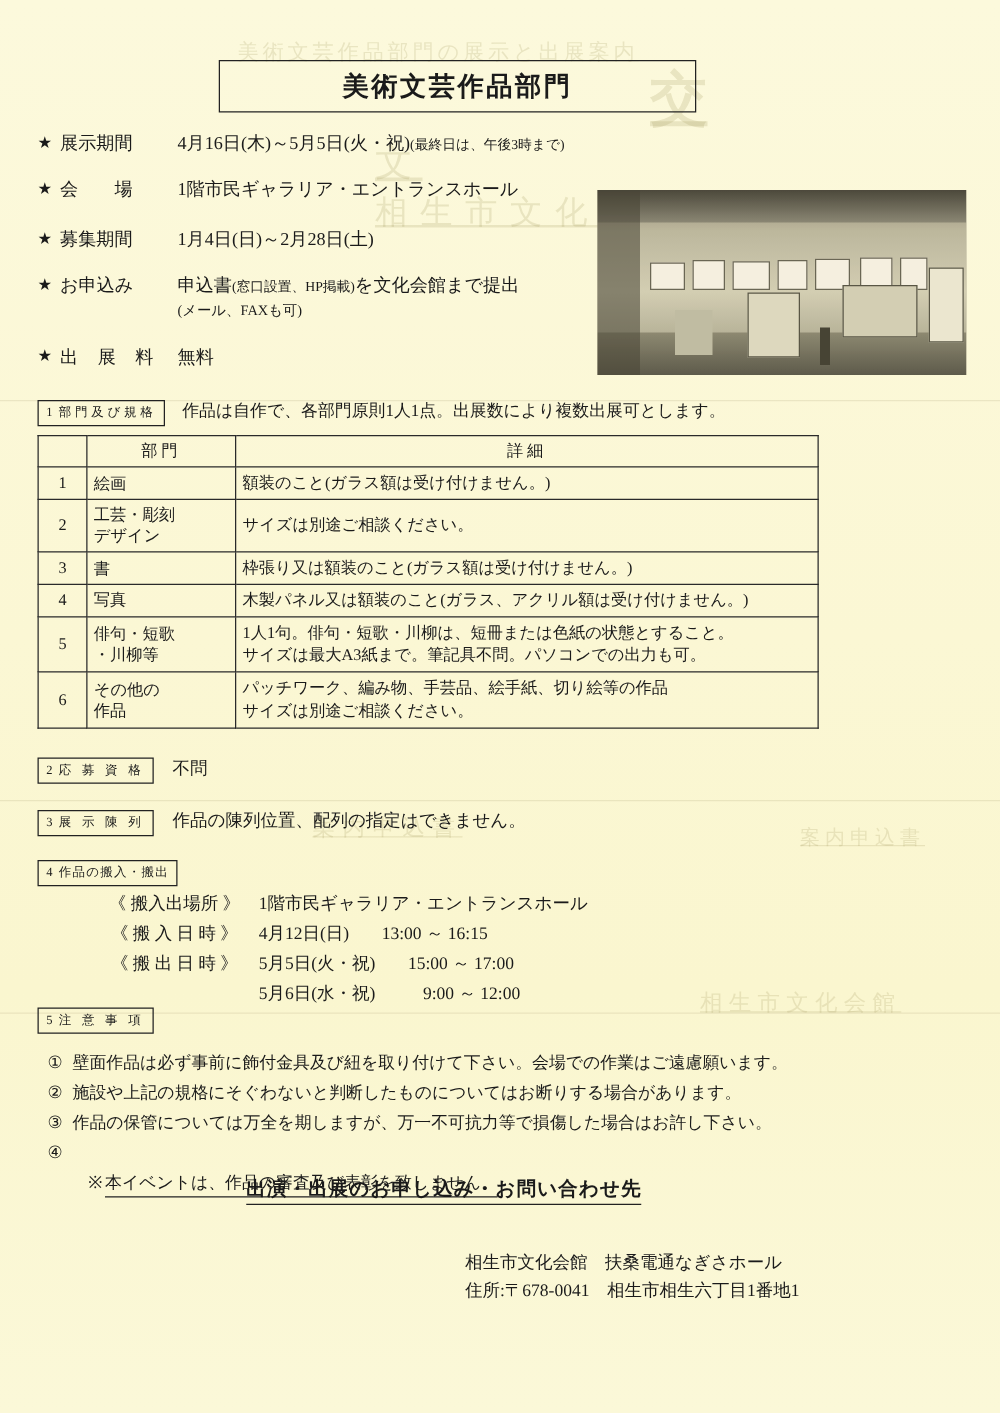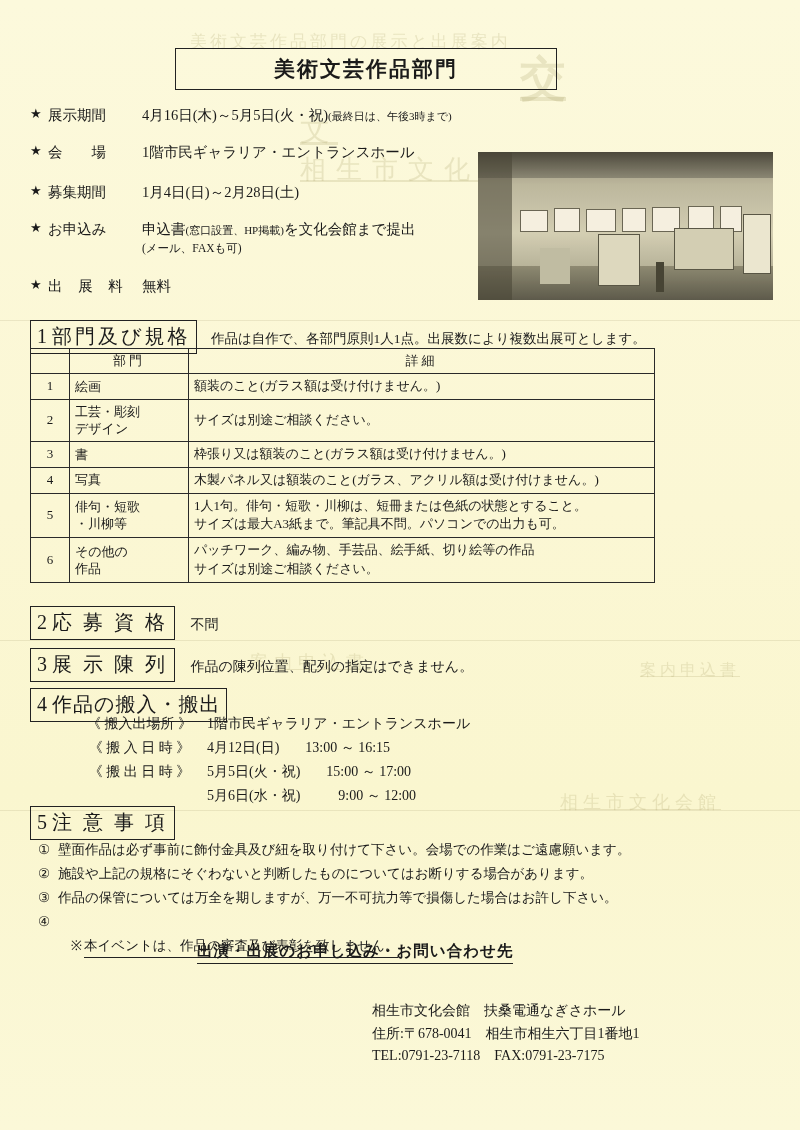--- a/index.html
+++ b/index.html
@@ -117,21 +117,21 @@
   }
   
   .sec {
     position: absolute;
     font-size: 14px;
   }
   .sec-box {
     display: inline-block;
     border: 1px solid #222;
     padding: 2px 6px 3px 6px;
-    font-size: 20px;
+    font-size: 10px;
     letter-spacing: 3px;
     background: transparent;
   }
   .sec-box .num {
     letter-spacing: 2px;
     margin-right: 3px;
   }
   table.grid {
     position: absolute;
     left: 30px;
@@ -435,16 +435,15 @@
       <span class="note-mark" style="width:52px; text-align:right; padding-right:2px;">※</span>
       <span class="underline">本イベントは、作品の審査及び表彰を致しません。</span>
     </div>
   </div>
 
   <div class="contact-title">出演・出展のお申し込み・お問い合わせ先</div>
 
   <div class="contact-body">
     <div>相生市文化会館　扶桑電通なぎさホール</div>
     <div>住所:〒678-0041　相生市相生六丁目1番地1</div>
-    <div>TEL:0791-23-7118　FAX:0791-23-7175</div>
   </div>
 
 </div>
 
 </body></html>

